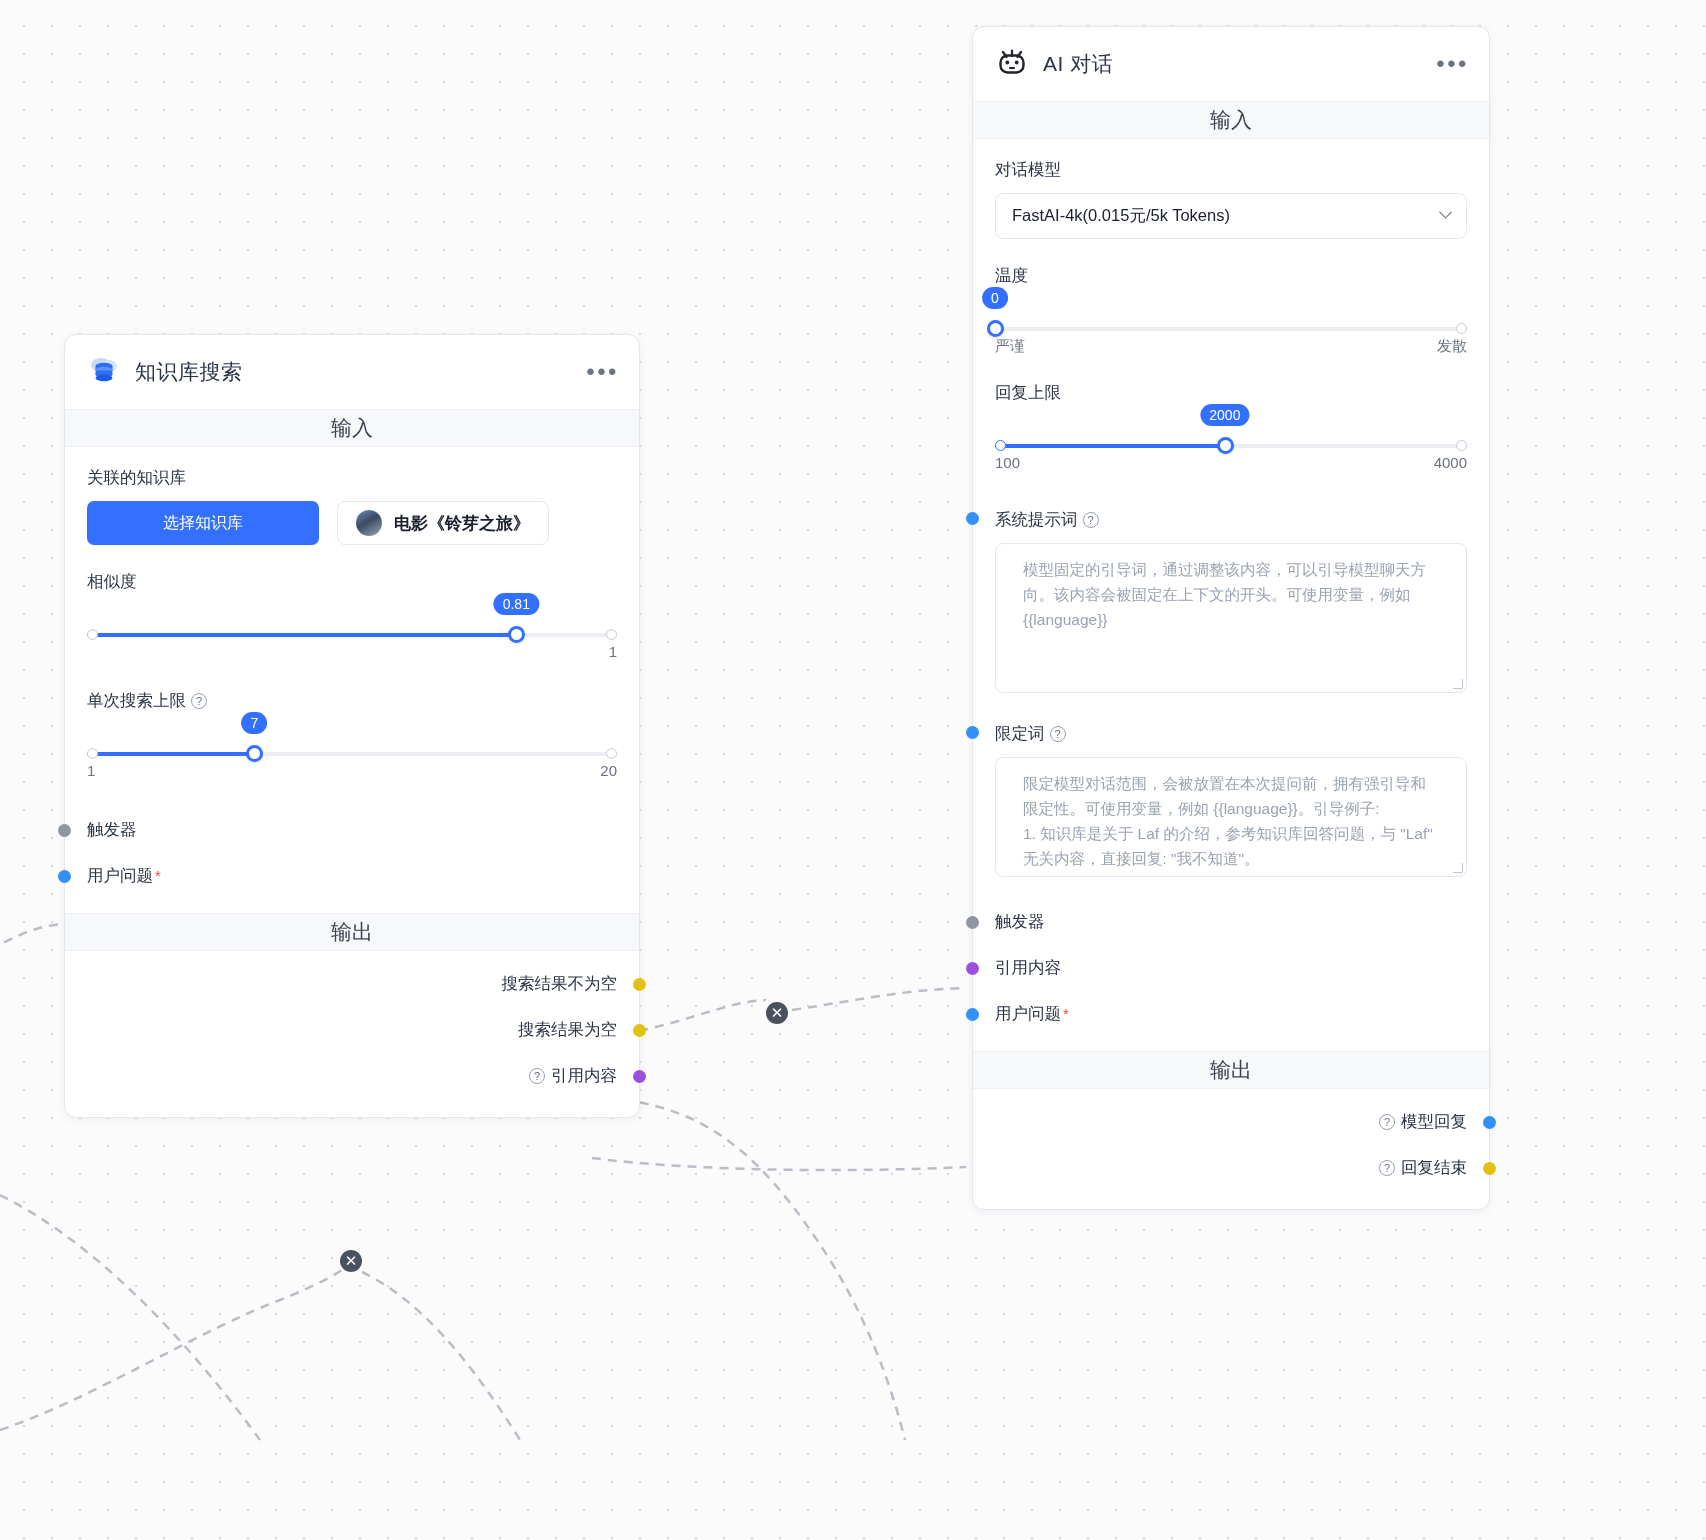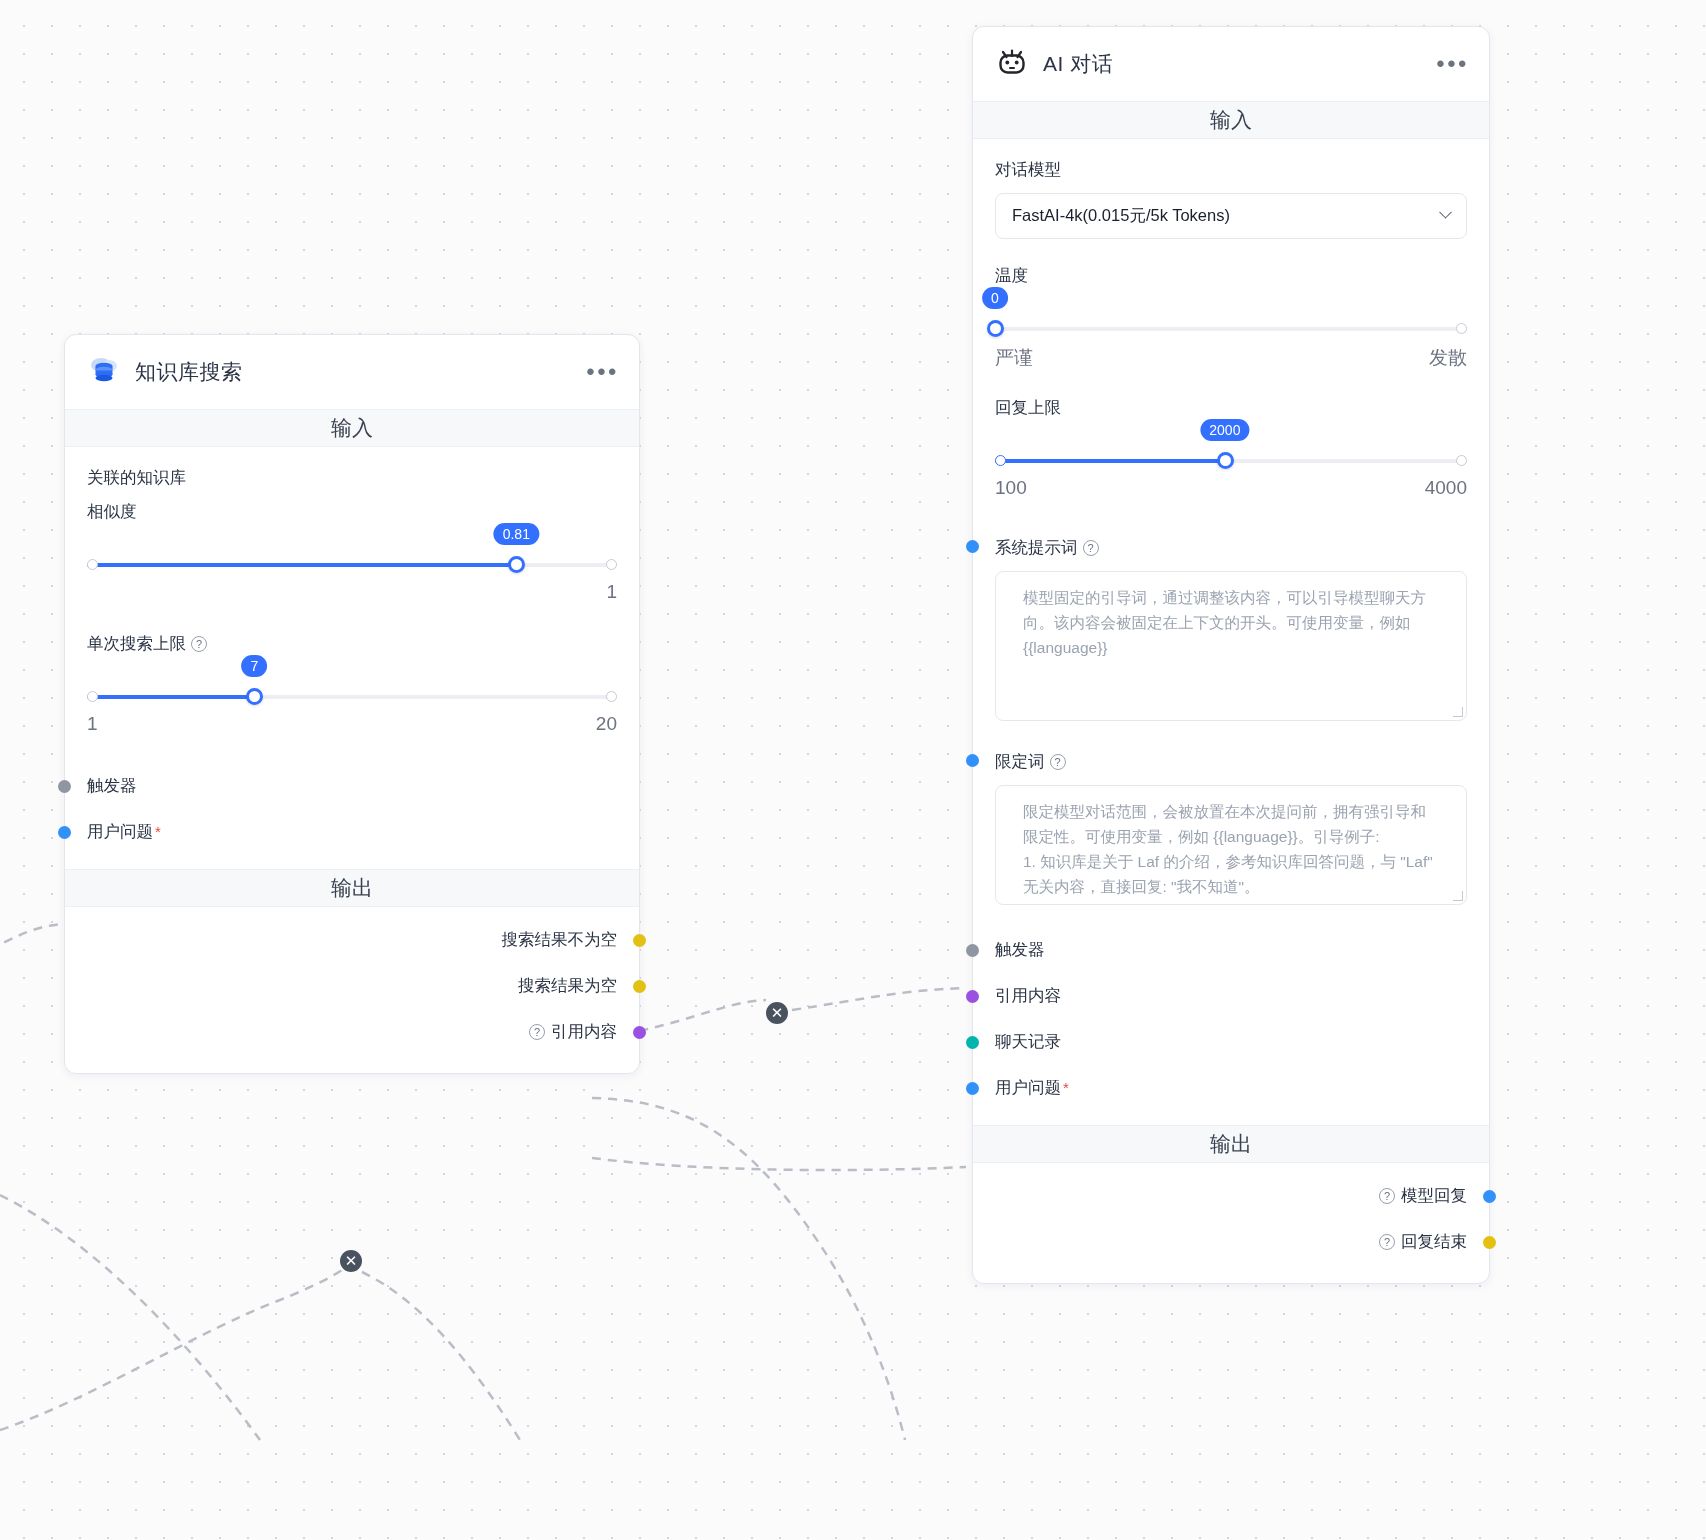--- a/index.html
+++ b/index.html
@@ -97,21 +97,21 @@
     position: absolute; top: -1px; width: 17px; height: 17px;
     border-radius: 50%; background: #fff; border: 3px solid #3370ff;
     margin-left: -8px; cursor: pointer;
     box-shadow: 0 1px 3px rgba(0,0,0,.15);
   }
   .bubble {
     position: absolute; top: -34px; transform: translateX(-50%);
     background: #3370ff; color: #fff; font-size: 14px;
     padding: 3px 9px; border-radius: 11px; white-space: nowrap;
   }
-  .scale { display: flex; justify-content: space-between; font-size: 19px; color: #6b7280; margin-top: 8px; text-align: right; }
+  .scale { display: flex; justify-content: space-between; font-size: 15px; color: #6b7280; margin-top: 0; text-align: right; }
   .scale.single-right { justify-content: flex-end; }
 
   
   .handle-row {
     position: relative; display: flex; align-items: center;
     gap: 14px; height: 46px; font-size: 16.5px; color: #2b3445;
   }
   .handle-row.out { justify-content: flex-end; }
   .hdl {
     position: absolute; width: 13px; height: 13px; border-radius: 50%;
@@ -187,20 +187,27 @@
       <span class="node-title">知识库搜索</span>
       <span class="dots">•••</span>
     </div>
 
     <div class="section-bar">输入</div>
 
     <div class="body">
       <div class="field-label">
         <span>关联的知识库</span>
       </div>
+      <div class="ds-row">
+        <button class="btn-primary">选择知识库</button>
+        <div class="ds-chip">
+          <span class="ds-avatar"></span>
+          <span class="ds-name">电影《铃芽之旅》</span>
+        </div>
+      </div>
 
       <div class="slider-block">
         <div class="field-label">
           <span>相似度</span>
         </div>
         <div class="slider-row">
           <div class="track"></div>
           <div class="track-fill" style="width:81%"></div>
           <div class="dot-end" style="left:0"></div>
           <div class="dot-end" style="right:0"></div>
@@ -343,24 +350,20 @@
 
       <div class="handle-row">
         <span class="hdl left" style="background:#9096a1; top:17px;"></span>
         <span>触发器</span>
       </div>
       <div class="handle-row">
         <span class="hdl left" style="background:#9b51e0; top:17px;"></span>
         <span>引用内容</span>
       </div>
       <div class="handle-row">
-        <span class="hdl left" style="background:#00b5ad; top:17px;"></span>
-        <span>聊天记录</span>
-      </div>
-      <div class="handle-row">
         <span class="hdl left" style="background:#3291f8; top:17px;"></span>
         <span>用户问题</span>
         <span class="req" style="margin-left:-12px;">*</span>
       </div>
     </div>
 
     <div class="section-bar">输出</div>
 
     <div class="body" style="padding-top:10px; padding-bottom:18px;">
       <div class="handle-row out">

